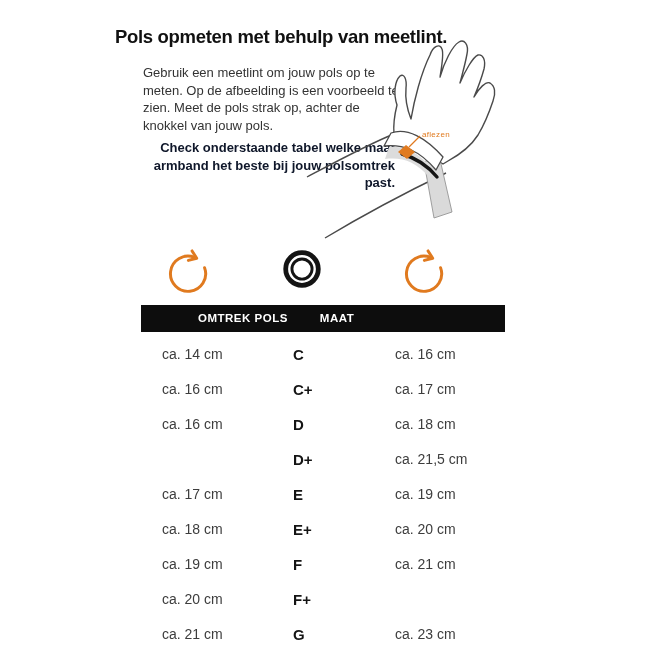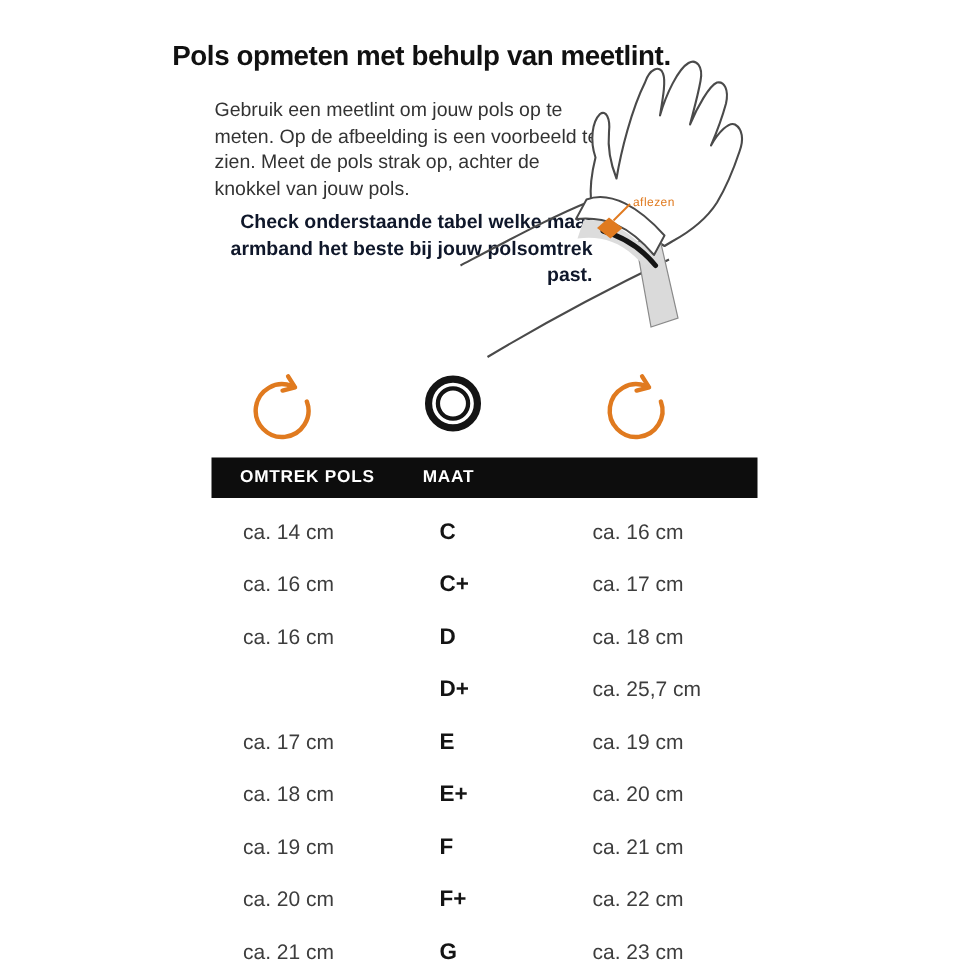--- a/index.html
+++ b/index.html
@@ -23,21 +23,21 @@
   .icon-row-item{position:absolute;}
   .icon-left{left:165px;top:245px;}
   .icon-middle{left:279px;top:246px;}
   .icon-right{left:401px;top:245px;}
   .table-header{
     position:absolute;left:141px;top:305px;width:364px;height:27px;
     background:#0d0d0d;
   }
   .th{
     position:absolute;top:0;height:27px;line-height:27px;
-    color:#fff;font-size:11.5px;font-weight:bold;letter-spacing:0.5px;white-space:nowrap;
+    color:#fff;font-size:11.5px;font-weight:bold;letter-spacing:0.5px;white-space:nowrap;margin-left:38px;
   }
   .th-1{left:19px;}
   .th-2{left:158px;transform:translateX(-50%);}
   .th-3{left:281px;transform:translateX(-50%);}
   .table-body{position:absolute;left:141px;top:337px;width:364px;}
   .tr{position:relative;width:364px;height:35px;}
   .td{
     position:absolute;top:0;height:35px;line-height:35px;
     font-size:14px;color:#3d3d3d;white-space:nowrap;
   }
@@ -125,41 +125,40 @@
       <span class="td td-maat">C+</span>
       <span class="td td-armband">ca. 17 cm</span>
     </div>
     <div class="tr">
       <span class="td td-pols">ca. 16 cm</span>
       <span class="td td-maat">D</span>
       <span class="td td-armband">ca. 18 cm</span>
     </div>
     <div class="tr">
       <span class="td td-maat">D+</span>
-      <span class="td td-armband">ca. 25,7 cm</span>
+      <span class="td td-armband">ca. 21,5 cm</span>
     </div>
     <div class="tr">
       <span class="td td-pols">ca. 17 cm</span>
       <span class="td td-maat">E</span>
       <span class="td td-armband">ca. 19 cm</span>
     </div>
     <div class="tr">
       <span class="td td-pols">ca. 18 cm</span>
       <span class="td td-maat">E+</span>
       <span class="td td-armband">ca. 20 cm</span>
     </div>
     <div class="tr">
       <span class="td td-pols">ca. 19 cm</span>
       <span class="td td-maat">F</span>
       <span class="td td-armband">ca. 21 cm</span>
     </div>
     <div class="tr">
       <span class="td td-pols">ca. 20 cm</span>
       <span class="td td-maat">F+</span>
-      <span class="td td-armband">ca. 22 cm</span>
     </div>
     <div class="tr">
       <span class="td td-pols">ca. 21 cm</span>
       <span class="td td-maat">G</span>
       <span class="td td-armband">ca. 23 cm</span>
     </div>
   </div>
 
 </div>
 

